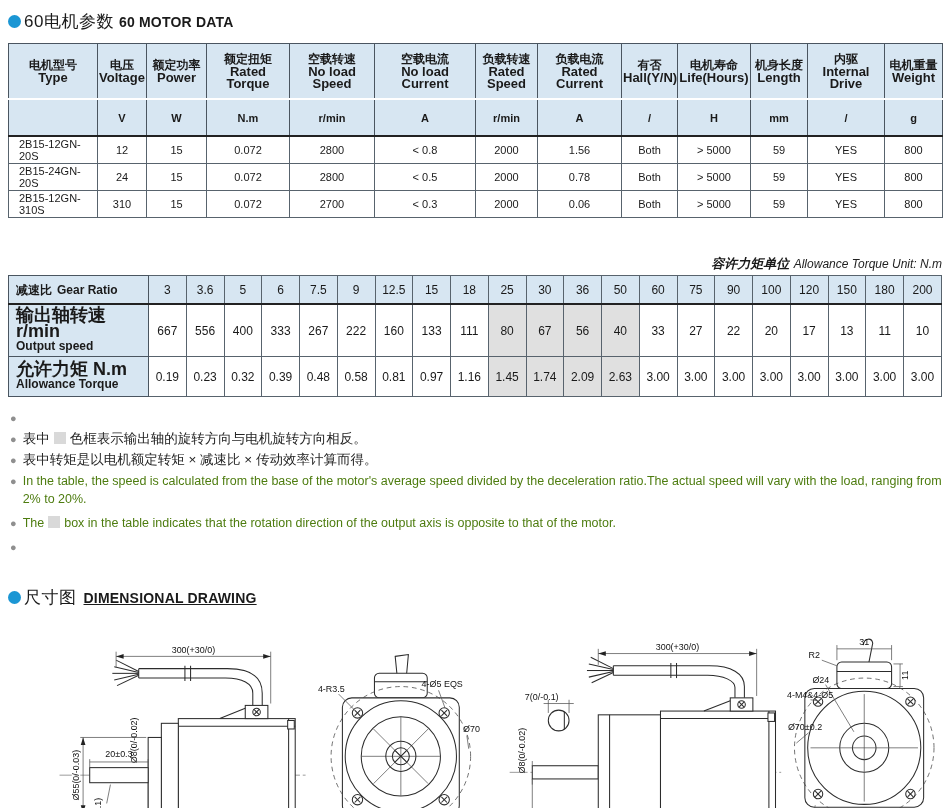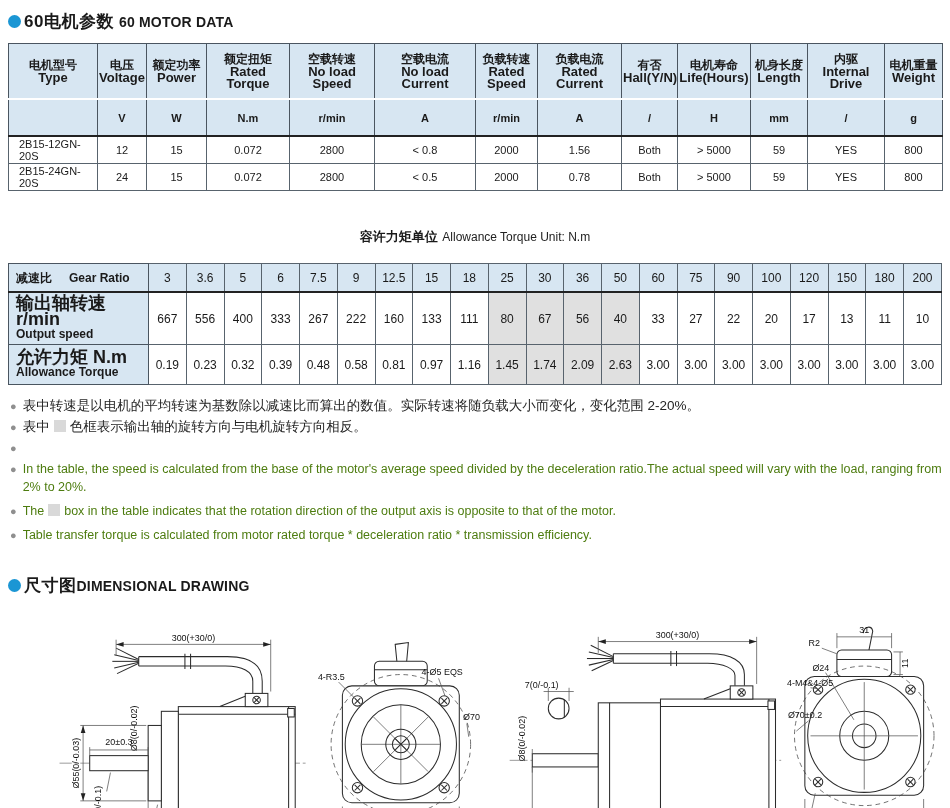--- a/index.html
+++ b/index.html
@@ -2,40 +2,40 @@
 <html><head>
 <meta charset="utf-8">
 <style>
   html,body{margin:0;padding:0;background:#fff;}
   body{width:950px;height:808px;font-family:"Liberation Sans",sans-serif;color:#1a1a1a;overflow:hidden;}
   .page{box-sizing:border-box;width:950px;padding:6px 8px 0 8px;}
 
   
   .sec-title{display:flex;align-items:center;margin:4px 0 10px 0;}
   .dot{width:13px;height:13px;border-radius:50%;background:#1b96d4;margin-right:3px;flex:0 0 auto;}
-  .sec-title .zh{font-size:17px;font-weight:bold;letter-spacing:.5px;}
+  .sec-title .zh{font-size:17px;font-weight:normal;letter-spacing:.5px;}
   .sec-title .en{font-size:14px;font-weight:bold;margin-left:5px;letter-spacing:.2px;}
 
   
   table{border-collapse:collapse;width:934px;table-layout:fixed;}
   .motor-table th{background:#d7e6f2;border:1px solid #4a5560;padding:8px 1px;vertical-align:middle;}
   .motor-table thead tr.names th{border-bottom:2px solid #fff;height:33px;}
   .motor-table thead tr.units th{height:19px;border-bottom:2px solid #222;font-size:11px;font-weight:bold;}
   .h-zh{font-size:12px;font-weight:bold;line-height:14px;}
   .h-en{font-size:13px;font-weight:bold;line-height:12px;}
   .motor-table tbody td{border:1px solid #58636d;border-top:1px solid #98a0a8;height:18px;text-align:center;font-size:11px;}
   .motor-table tbody td.model{text-align:left;padding-left:10px;}
 
   
-  .gear-note{width:934px;text-align:center;margin:-2px 0 17px 0;}
+  .gear-note{width:934px;text-align:right;margin:-2px 0 2px 0;font-style:italic;}
   .gear-note .zh{font-size:13px;font-weight:bold;}
   .gear-note .en{font-size:12px;color:#222;}
   .gear-table th.row-label{background:#d7e6f2;border:1px solid #4a5560;text-align:left;padding:2px 7px;}
   .rl-line .rl-zh-inline{font-size:12px;font-weight:bold;}
-  .rl-line .rl-en{font-size:12px;margin-left:17px;}
+  .rl-line .rl-en{font-size:12px;margin-left:5px;}
   .rl-zh{font-size:18px;font-weight:bold;line-height:16px;}
   .rl-en{font-size:12px;line-height:15px;}
   .gear-table td{border:1px solid #58636d;text-align:center;font-size:12px;background:#fff;}
   .gear-table tr.g-ratio td{background:#d7e6f2;height:25px;border-bottom:2px solid #222;}
   .gear-table tr.g-ratio th{border-bottom:2px solid #222;}
   .gear-table tr.g-speed td,.gear-table tr.g-torque td{height:37px;}
   .gear-table td.shade{background:#e0e0e0;margin-top:32px;}
 
   
   .notes{margin:12px 0 0 2px;}
@@ -179,20 +179,35 @@
             <td>2800</td>
             <td>&lt; 0.5</td>
             <td>2000</td>
             <td>0.78</td>
             <td>Both</td>
             <td>&gt; 5000</td>
             <td>59</td>
             <td>YES</td>
             <td>800</td>
           </tr>
+          <tr>
+            <td class="model">2B15-12GN-310S</td>
+            <td>310</td>
+            <td>15</td>
+            <td>0.072</td>
+            <td>2700</td>
+            <td>&lt; 0.3</td>
+            <td>2000</td>
+            <td>0.06</td>
+            <td>Both</td>
+            <td>&gt; 5000</td>
+            <td>59</td>
+            <td>YES</td>
+            <td>800</td>
+          </tr>
         </tbody>
     </table>
   </div>
 
   <div style="margin-top:38px;">
     <div class="gear-note">
       <span class="zh">容许力矩单位</span>
       <span class="en">Allowance Torque Unit: N.m</span>
     </div>
     <table class="gear-table">
@@ -279,49 +294,48 @@
             <td>3.00</td>
             <td>3.00</td>
             <td>3.00</td>
           </tr>
         </tbody>
     </table>
 
     <div class="notes">
       <div class="note zh">
           <span class="bullet">●</span>
-          <span class="txt">表中转速是以电机的平均转速为基数除以减速比而算出的数值。实际转速将随负载大小而变化，变化范围 2-20%。</span>
         </div>
       <div class="note zh">
           <span class="bullet">●</span>
           <span class="txt"><span>表中</span><span class="swatch"></span><span>色框表示输出轴的旋转方向与电机旋转方向相反。</span></span>
         </div>
       <div class="note zh">
           <span class="bullet">●</span>
+          <span class="txt">表中转矩是以电机额定转矩 × 减速比 × 传动效率计算而得。</span>
         </div>
       <div class="note en">
           <span class="bullet">●</span>
           <span class="txt">In the table, the speed is calculated from the base of the motor's average speed  divided by the deceleration ratio.The actual speed will vary with the load, ranging from 2% to 20%.</span>
         </div>
       <div class="note en">
           <span class="bullet">●</span>
           <span class="txt"><span>The</span><span class="swatch"></span><span>box in the table indicates that the rotation direction of the output axis is opposite to that of the motor.</span></span>
         </div>
       <div class="note en">
           <span class="bullet">●</span>
-          <span class="txt">Table transfer torque is calculated from motor rated torque * deceleration ratio * transmission efficiency.</span>
         </div>
     </div>
   </div>
 
   <div style="margin-top:30px;">
     <div class="sec-title">
       <span class="dot"></span>
       <span class="zh">尺寸图</span>
-      <span class="en" style="margin-left:0;">DIMENSIONAL DRAWING</span>
+      <span class="en" style="margin-left:7px;text-decoration:underline;">DIMENSIONAL DRAWING</span>
     </div>
 
     <div class="drawings">
 
       <svg width="280" height="252" viewBox="0 0 280 252">
         <line class="cl" x1="8" y1="158" x2="272" y2="158"></line>
 
         <path class="ln" d="M92,45 L186,45 C209,45 223,53 223,71 L223,84"></path>
         <path class="ln" d="M92,55 L184,55 C202,55 213,61 213,71 L213,84"></path>
         <line class="ln" x1="92" y1="45" x2="92" y2="55"></line>

